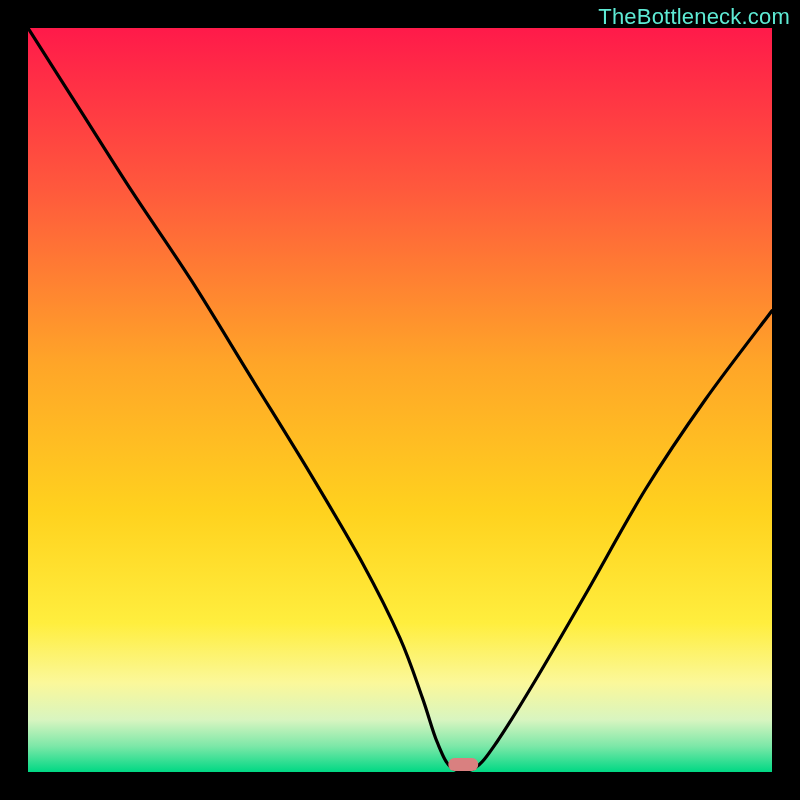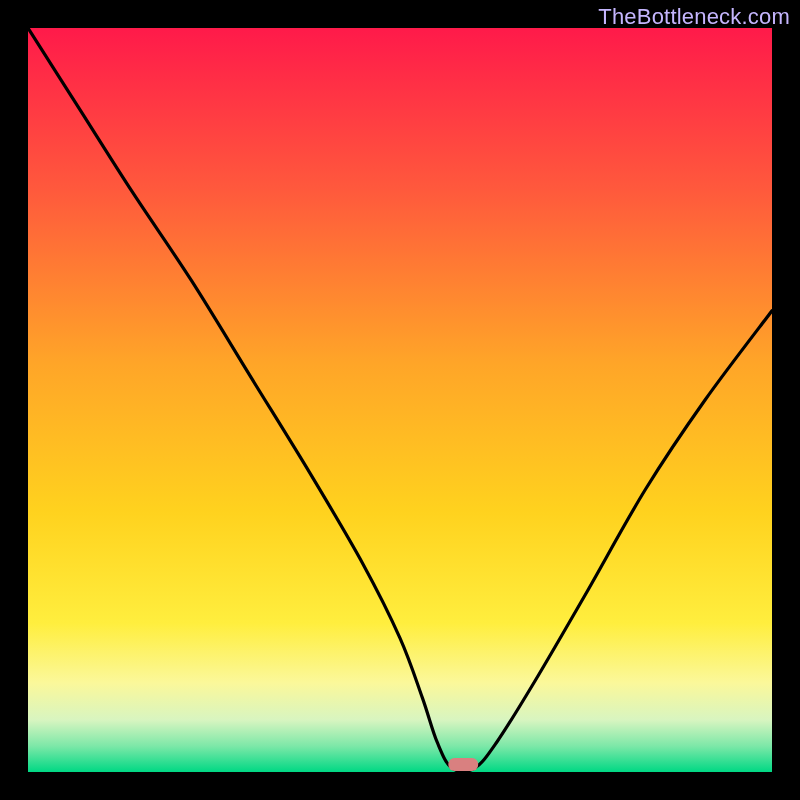--- a/index.html
+++ b/index.html
@@ -14,21 +14,21 @@
   .frame {
     position: relative;
     width: 800px;
     height: 800px;
     background: #000;
   }
   .watermark {
     position: absolute;
     top: 4px;
     right: 10px;
-    color: #c4b5fd;
+    color: #5eead4;
     font-size: 22px;
     font-weight: 500;
     letter-spacing: 0.2px;
     z-index: 20;
   }
   .plot-wrap {
     position: absolute;
     left: 28px;
     top: 28px;
     width: 744px;

